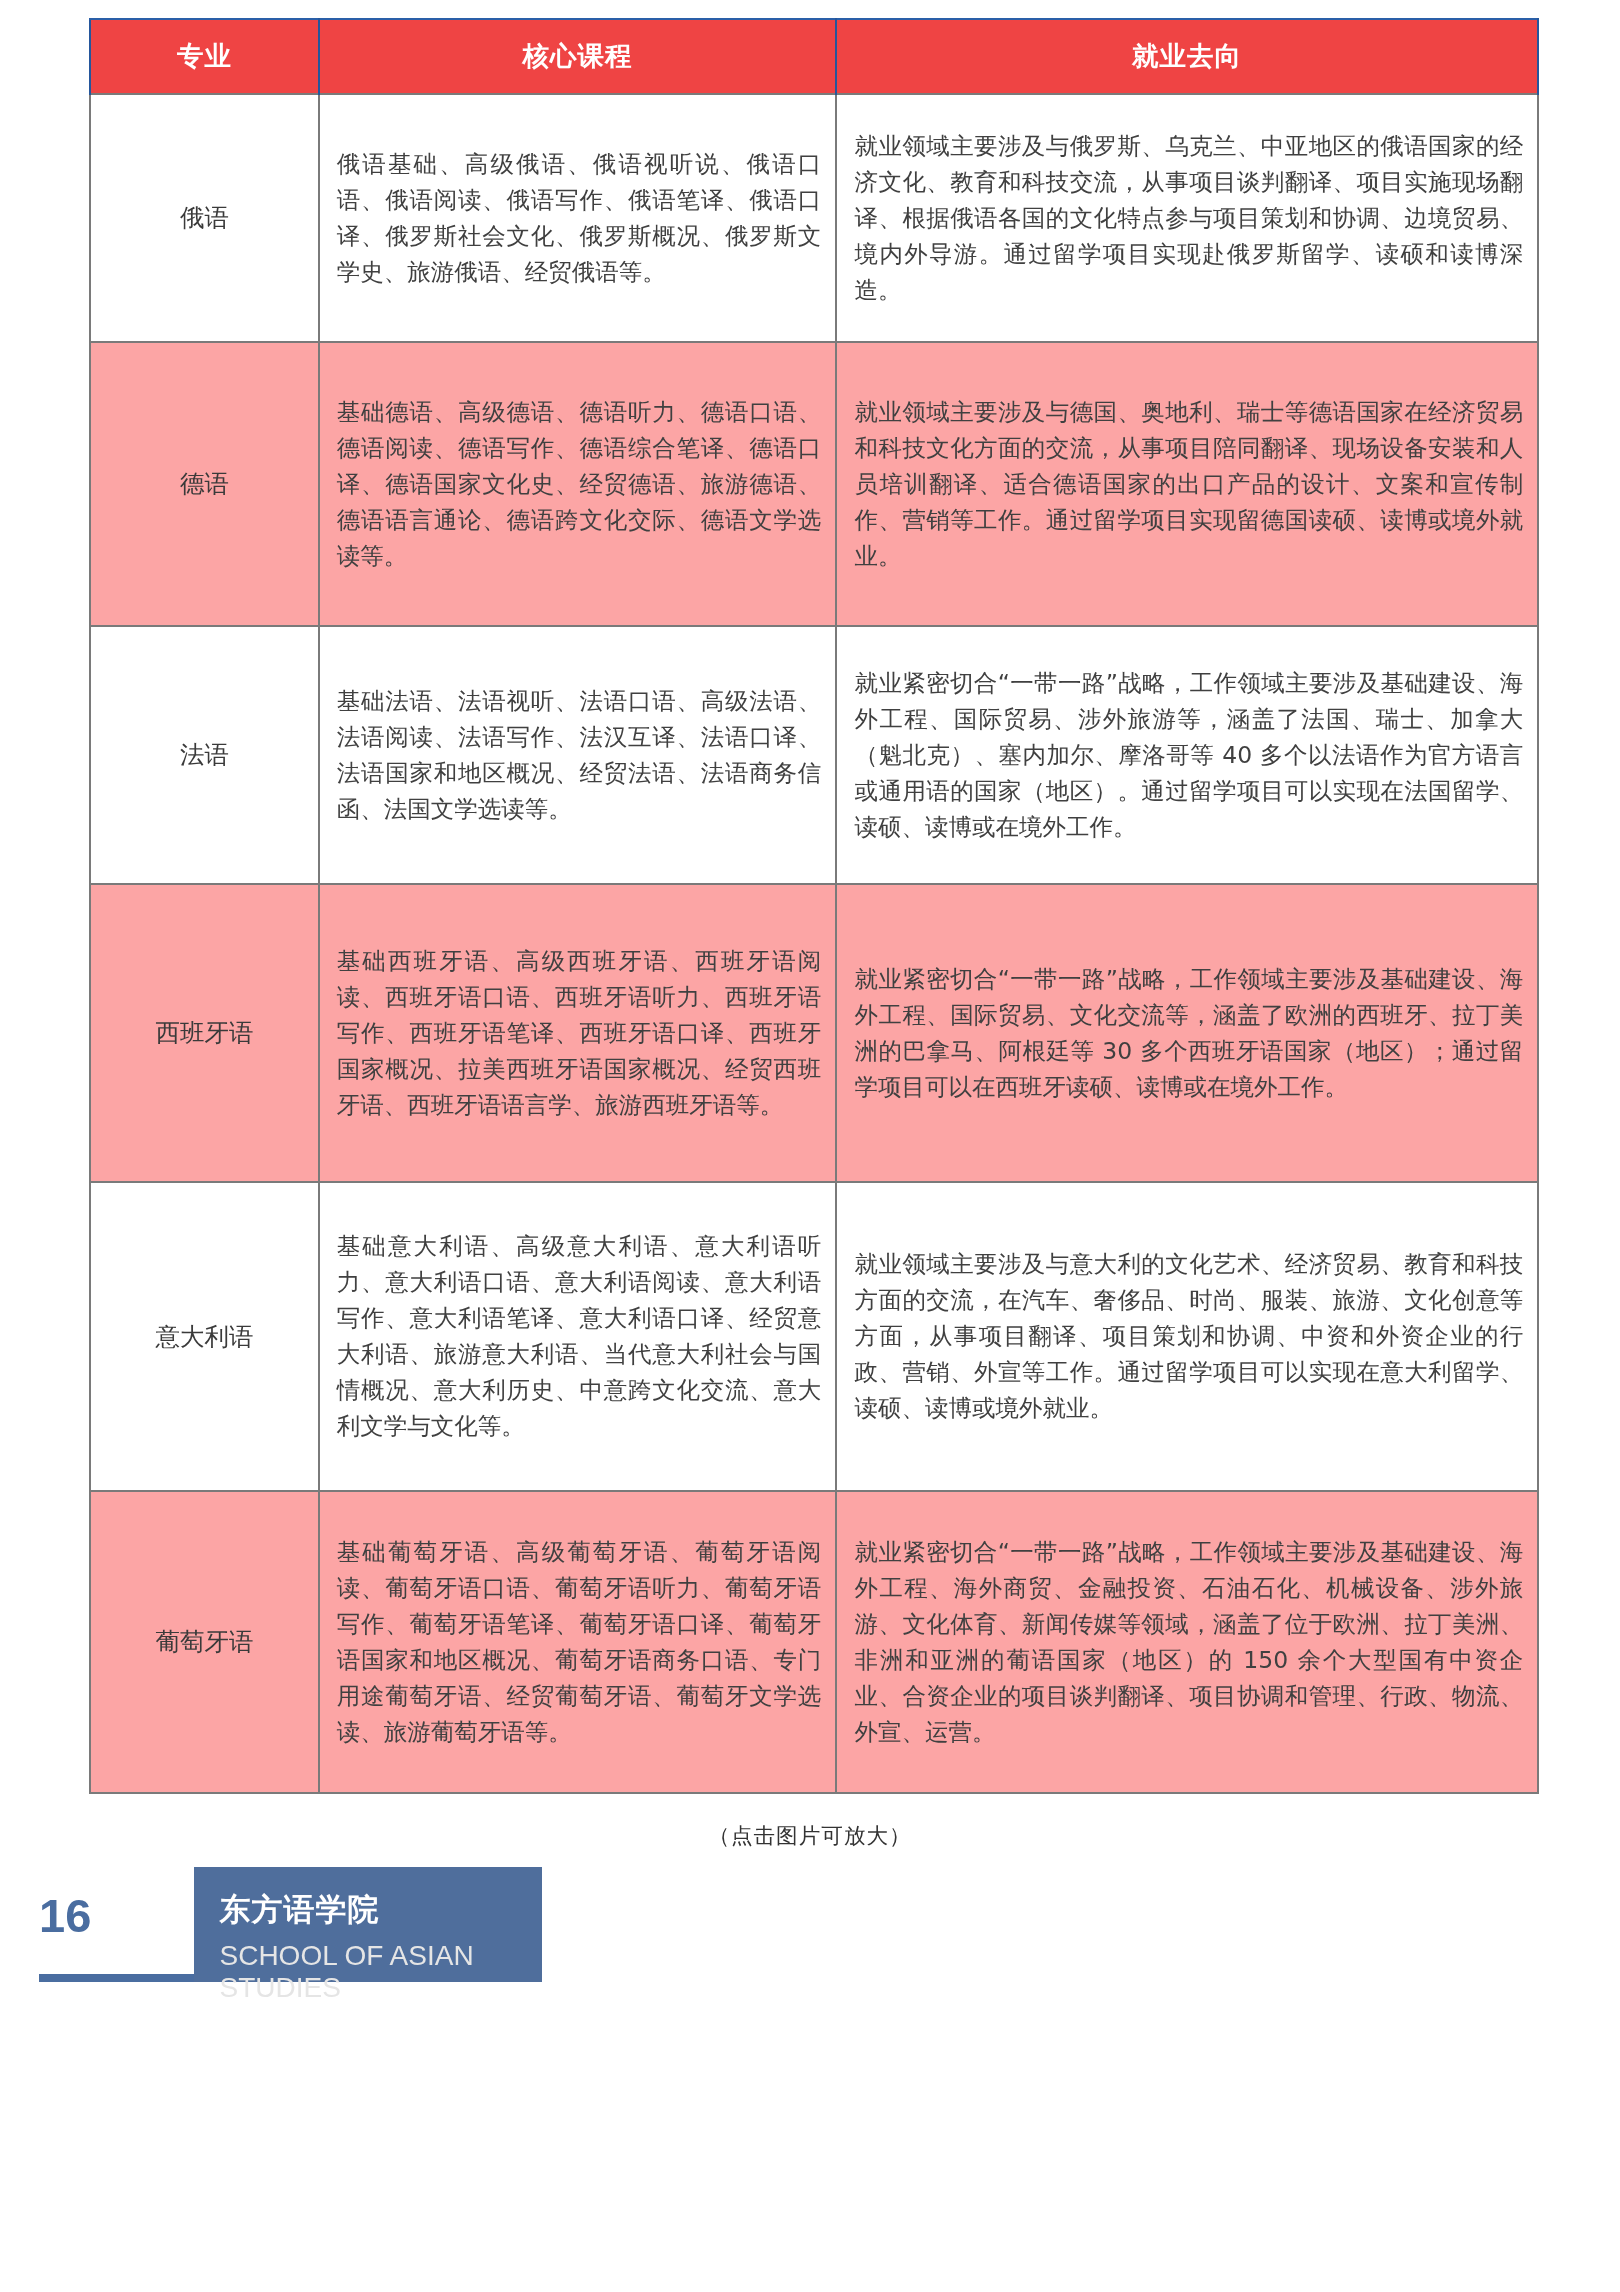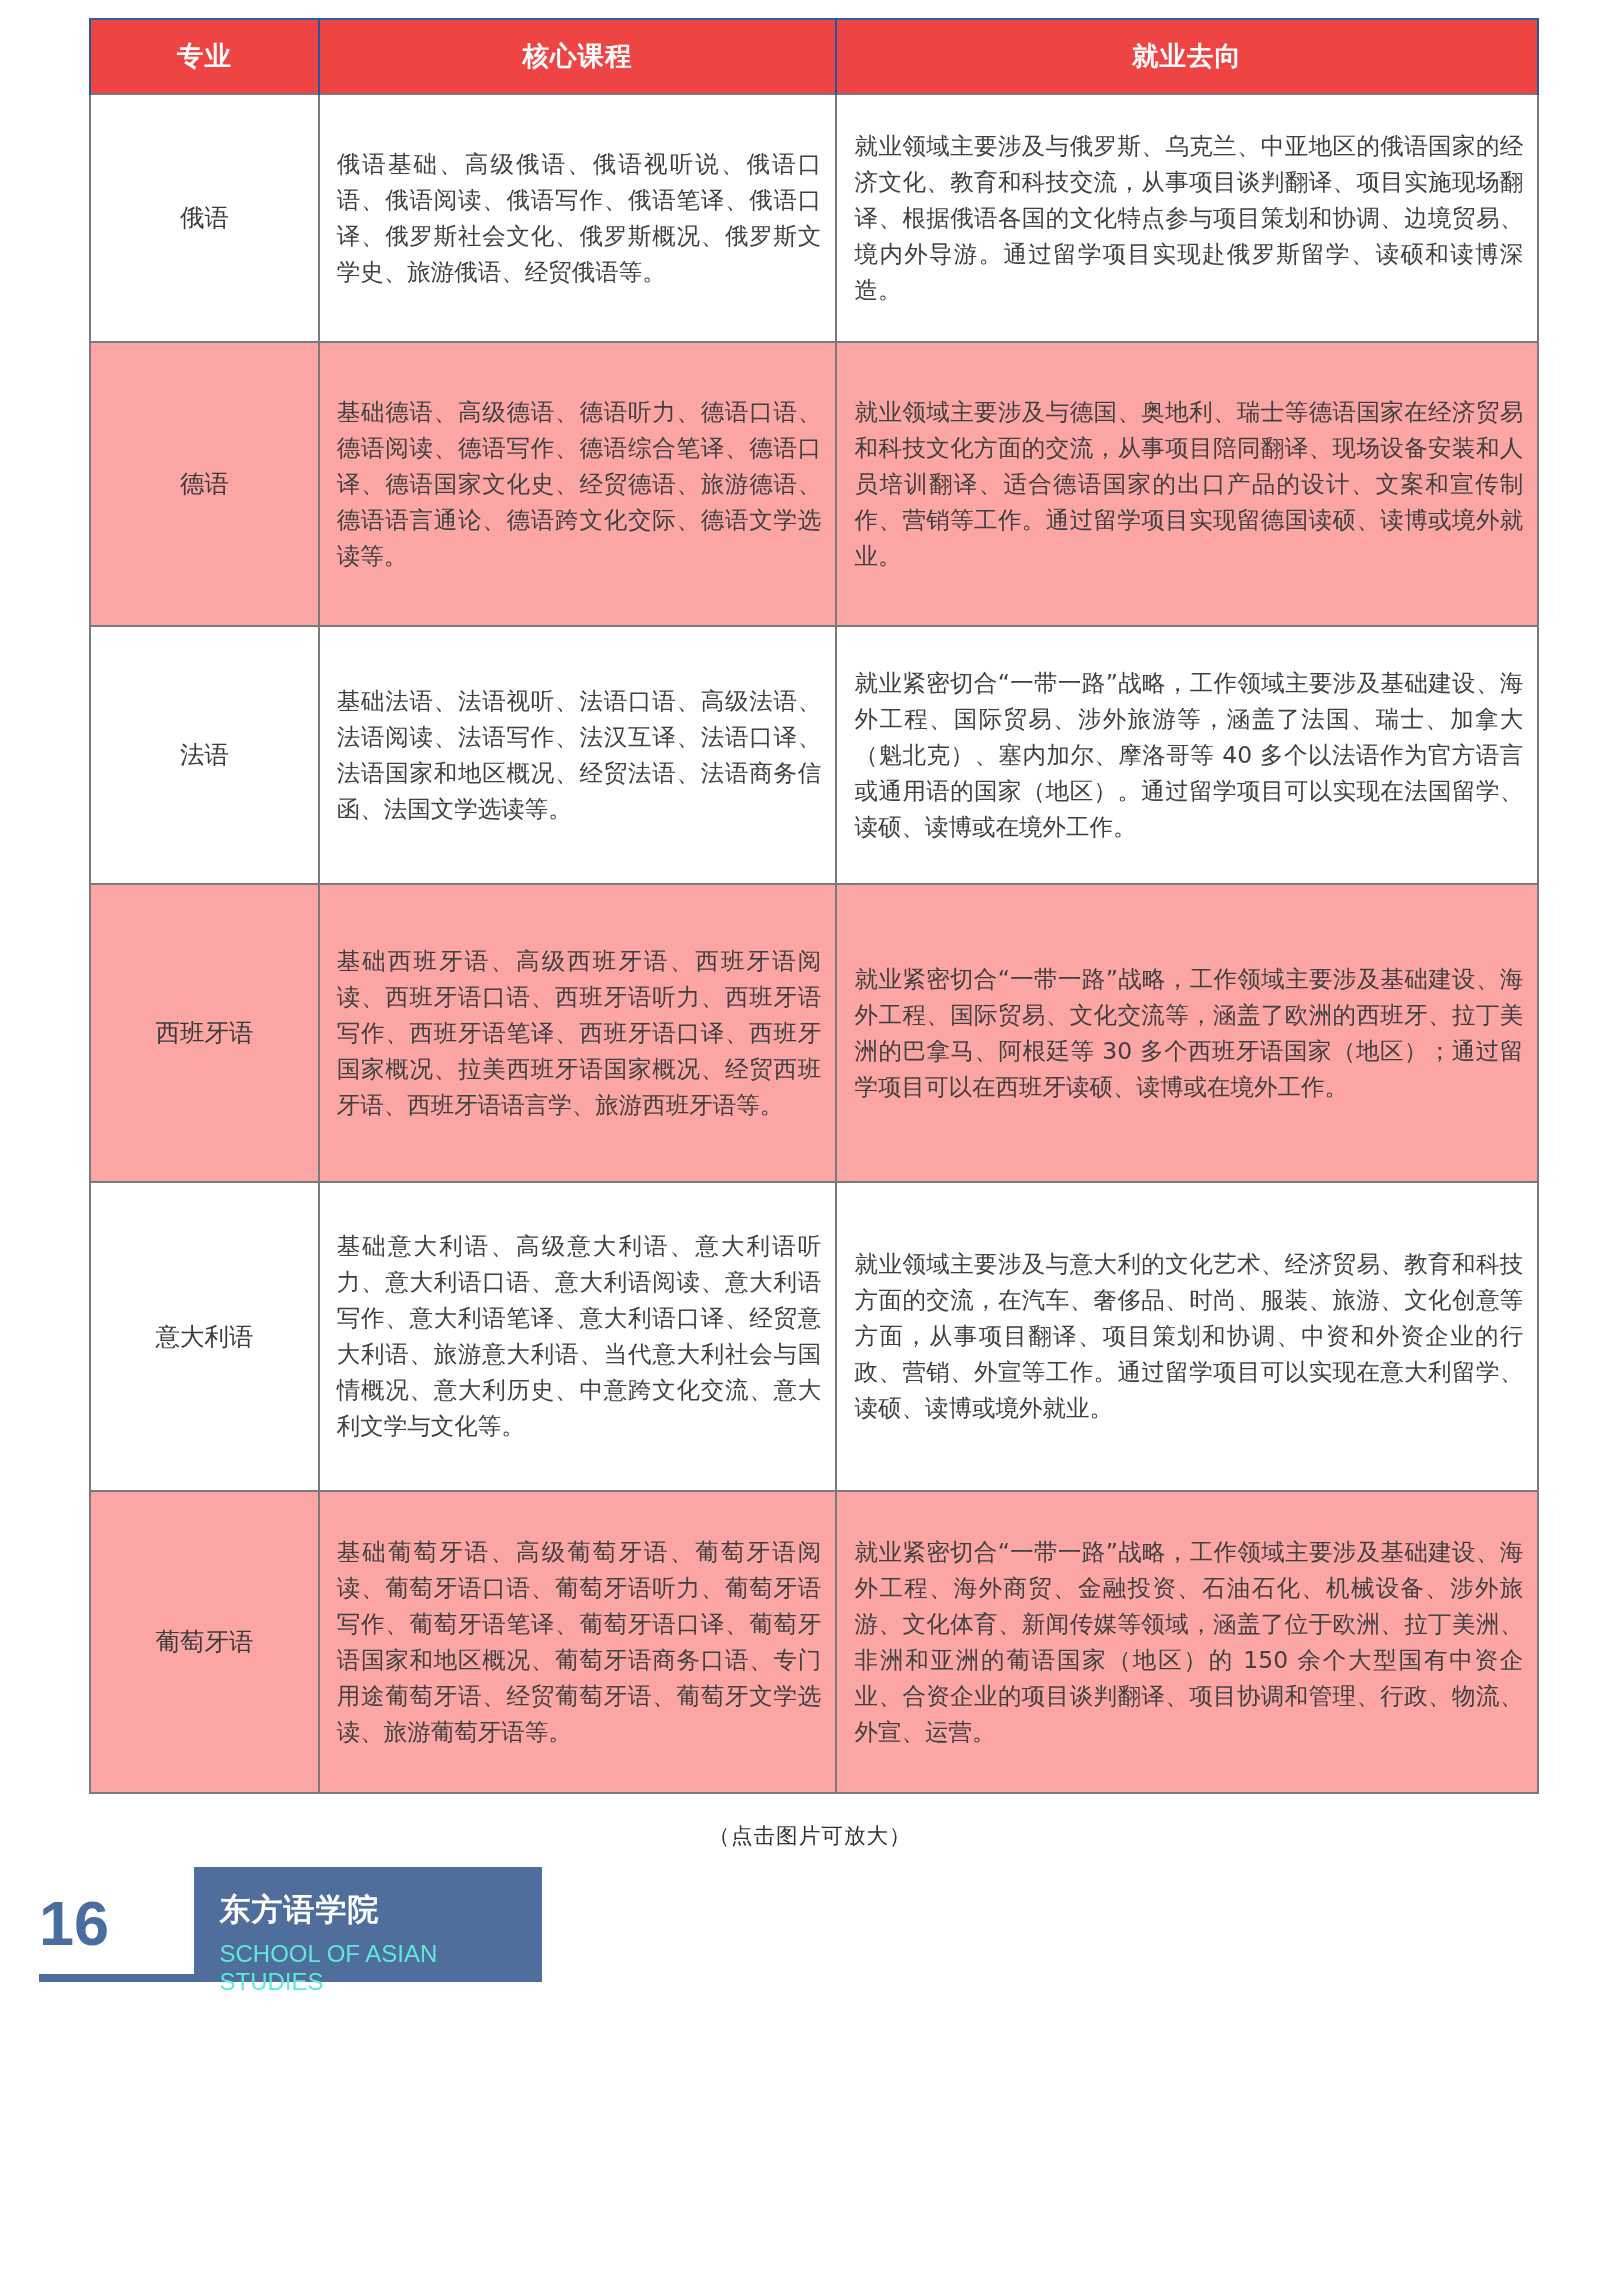--- a/index.html
+++ b/index.html
@@ -71,21 +71,21 @@
       text-align: center;
       font-size: 21.6px;
       color: #333333;
       letter-spacing: 1px;
       font-family: Liberation Serif, serif;
     }
     .page-number {
       position: absolute;
       left: 39px;
       top: 1892px;
-      font-size: 63px;
+      font-size: 47px;
       font-weight: bold;
       color: #4a6da0;
       font-family: "Liberation Sans", sans-serif;
       line-height: 1;
     }
     .page-underline {
       position: absolute;
       left: 39px;
       top: 1974px;
       width: 157px;
@@ -106,22 +106,22 @@
       top: 21.6px;
       font-size: 31px;
       font-weight: bold;
       color: #ffffff;
       letter-spacing: 1px;
     }
     .school-en {
       position: absolute;
       left: 25.5px;
       top: 73px;
-      font-size: 24px;
-      color: #5eead4;
+      font-size: 28px;
+      color: #e5e5e5;
       font-family: "Liberation Sans", sans-serif;
       letter-spacing: 0px;
     }
   </style>
 </head>
 <body>
 
 <div class="table-wrap">
   <table class="majors">
     <colgroup>

